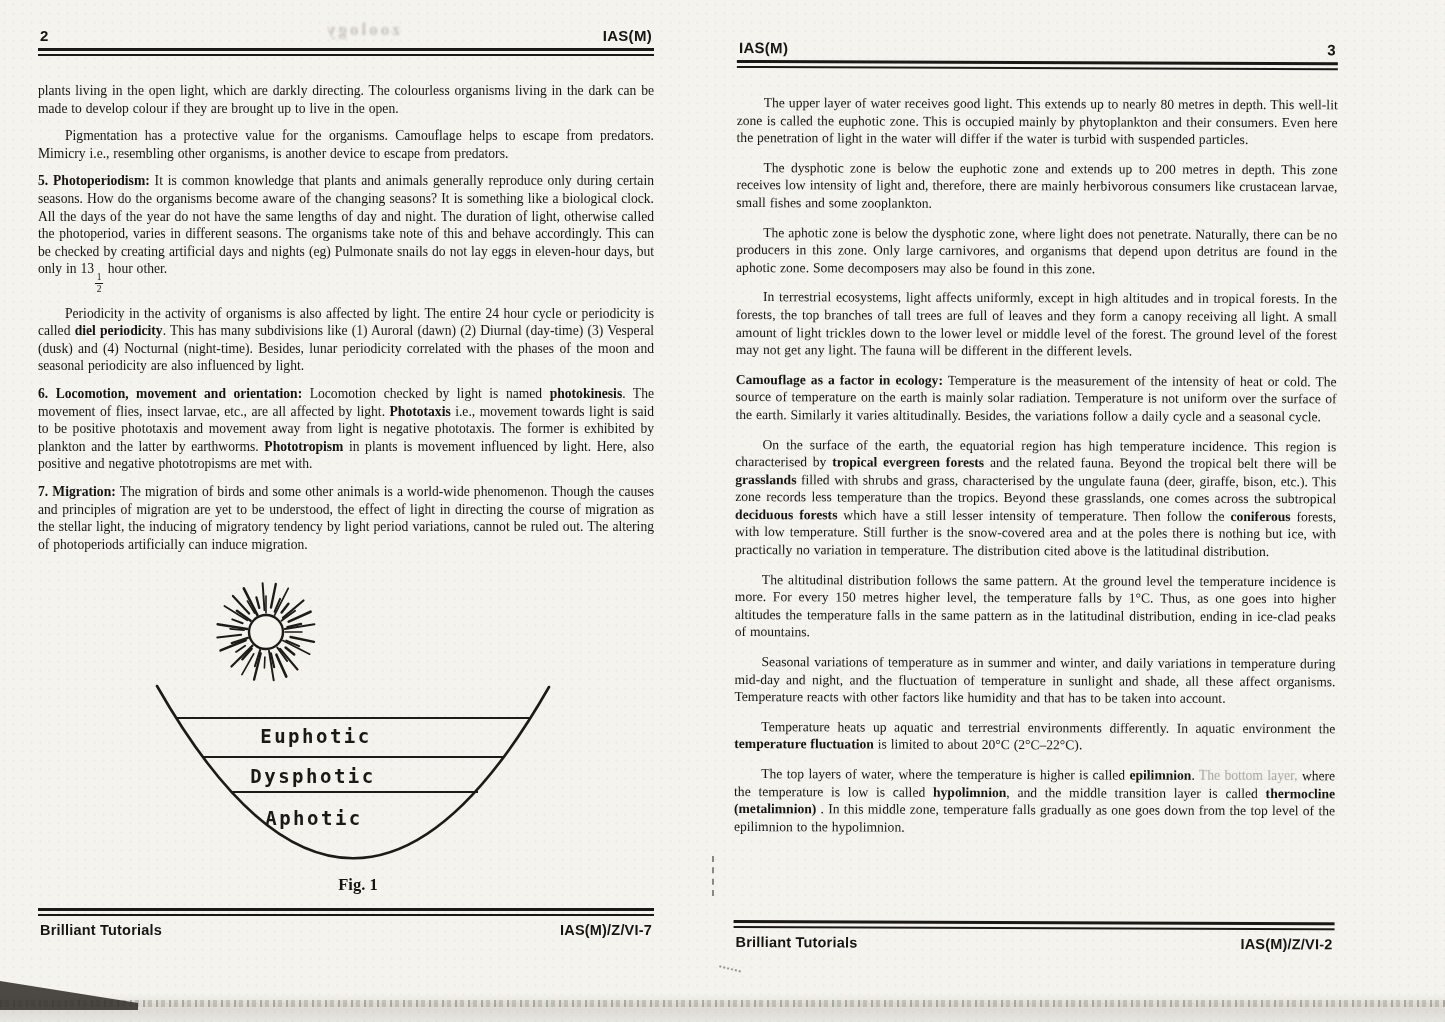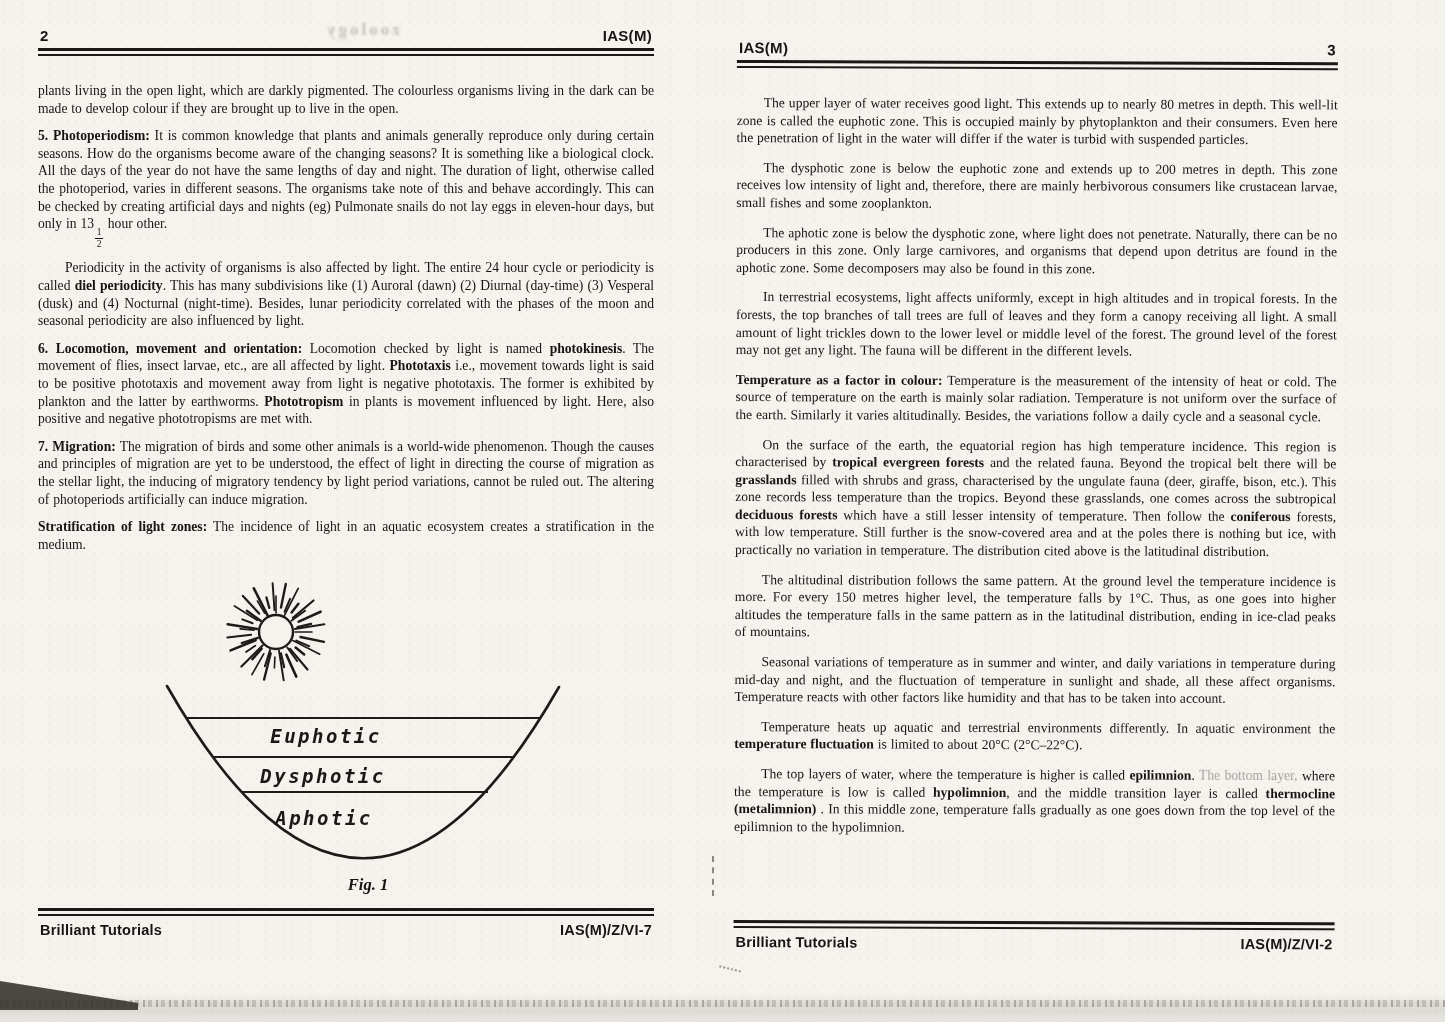--- a/index.html
+++ b/index.html
@@ -33,21 +33,21 @@
   .bold{font-weight:700;}
   .faded{color:rgba(23,21,18,0.38);filter:blur(0.3px);}
 
   .frac{
     display:inline-flex;flex-direction:column;align-items:center;
     font-size:9.5px;line-height:1.12;vertical-align:-7px;font-weight:400;
     margin:0 1px;
   }
   .frac .den{border-top:1px solid #171512;padding:0 1.5px;}
 
-  .figure{position:absolute;top:562px;left:18px;width:616px;height:330px;font-style:italic;}
+  .figure{position:absolute;top:562px;left:8px;width:616px;height:330px;}
   .figure svg{display:block;}
   .zone-label{
     font-family:"DejaVu Sans Mono", monospace;font-weight:700;font-size:19px;
     letter-spacing:2.5px;fill:#1b1915;
   }
   .fig-caption{font-family:"Liberation Serif", serif;font-weight:700;font-size:16.5px;fill:#171512;}
 
   .ftr{position:absolute;left:0;right:0;bottom:0;}
   .ftr-row{
     display:flex;justify-content:space-between;align-items:baseline;
@@ -95,29 +95,29 @@
 <div class="page" id="page-left">
   <div class="ghost">zoology</div>
 
   <div class="hdr">
     <span>2</span>
     <span>IAS(M)</span>
   </div>
   <div class="rule"></div>
 
   <div class="content">
-    <p class="para"><span>plants living in the open light, which are darkly pigmented. The colourless organisms living in the dark can be made to develop colour if they are brought up to live in the open.</span></p>
+    <p class="para"><span>plants living in the open light, which are darkly directing. The colourless organisms living in the dark can be made to develop colour if they are brought up to live in the open.</span></p>
+    <p class="para indent"><span>Pigmentation has a protective value for the organisms. Camouflage helps to escape from predators. Mimicry i.e., resembling other organisms, is another device to escape from predators.</span></p>
     <p class="para"><span class="bold">5. Photoperiodism:</span><span> It is common knowledge that plants and animals generally reproduce only during certain seasons. How do the organisms become aware of the changing seasons? It is something like a biological clock. All the days of the year do not have the same lengths of day and night. The duration of light, otherwise called the photoperiod, varies in different seasons. The organisms take note of this and behave accordingly. This can be checked by creating artificial days and nights (eg) Pulmonate snails do not lay eggs in eleven-hour days, but only in 13</span><span class="frac">
           <span class="num">1</span>
           <span class="den">2</span>
         </span><span> hour other.</span></p>
     <p class="para indent"><span>Periodicity in the activity of organisms is also affected by light. The entire 24 hour cycle or periodicity is called </span><span class="bold">diel periodicity</span><span>. This has many subdivisions like (1) Auroral (dawn) (2) Diurnal (day-time) (3) Vesperal (dusk) and (4) Nocturnal (night-time). Besides, lunar periodicity correlated with the phases of the moon and seasonal periodicity are also influenced by light.</span></p>
     <p class="para"><span class="bold">6. Locomotion, movement and orientation:</span><span> Locomotion checked by light is named </span><span class="bold">photokinesis</span><span>. The movement of flies, insect larvae, etc., are all affected by light. </span><span class="bold">Phototaxis</span><span> i.e., movement towards light is said to be positive phototaxis and movement away from light is negative phototaxis. The former is exhibited by plankton and the latter by earthworms. </span><span class="bold">Phototropism</span><span> in plants is movement influenced by light. Here, also positive and negative phototropisms are met with.</span></p>
     <p class="para"><span class="bold">7. Migration:</span><span> The migration of birds and some other animals is a world-wide phenomenon. Though the causes and principles of migration are yet to be understood, the effect of light in directing the course of migration as the stellar light, the inducing of migratory tendency by light period variations, cannot be ruled out. The altering of photoperiods artificially can induce migration.</span></p>
-    <p class="para"><span class="bold">Stratification of light zones:</span><span> The incidence of light in an aquatic ecosystem creates a stratification in the medium.</span></p>
   </div>
 
   <div class="figure">
     <svg width="616" height="330" viewBox="0 0 616 330">
 
       <g id="sun">
         <g id="sun-rays" stroke="#1d1b17" stroke-linecap="round">
             <line x1="239.0" y1="52.0" x2="256.0" y2="52.0" stroke-width="1.60"></line>
             <line x1="244.5" y1="57.0" x2="268.0" y2="61.8" stroke-width="2.38"></line>
             <line x1="240.3" y1="60.6" x2="253.1" y2="66.1" stroke-width="2.04"></line>
@@ -188,21 +188,21 @@
     <span>IAS(M)</span>
     <span>3</span>
   </div>
   <div class="rule"></div>
 
   <div class="content">
     <p class="para indent"><span>The upper layer of water receives good light. This extends up to nearly 80 metres in depth. This well-lit zone is called the euphotic zone. This is occupied mainly by phytoplankton and their consumers. Even here the penetration of light in the water will differ if the water is turbid with suspended particles.</span></p>
     <p class="para indent"><span>The dysphotic zone is below the euphotic zone and extends up to 200 metres in depth. This zone receives low intensity of light and, therefore, there are mainly herbivorous consumers like crustacean larvae, small fishes and some zooplankton.</span></p>
     <p class="para indent"><span>The aphotic zone is below the dysphotic zone, where light does not penetrate. Naturally, there can be no producers in this zone. Only large carnivores, and organisms that depend upon detritus are found in the aphotic zone. Some decomposers may also be found in this zone.</span></p>
     <p class="para indent"><span>In terrestrial ecosystems, light affects uniformly, except in high altitudes and in tropical forests. In the forests, the top branches of tall trees are full of leaves and they form a canopy receiving all light. A small amount of light trickles down to the lower level or middle level of the forest. The ground level of the forest may not get any light. The fauna will be different in the different levels.</span></p>
-    <p class="para"><span class="bold">Temperature as a factor in colour:</span><span> Temperature is the measurement of the intensity of heat or cold. The source of temperature on the earth is mainly solar radiation. Temperature is not uniform over the surface of the earth. Similarly it varies altitudinally. Besides, the variations follow a daily cycle and a seasonal cycle.</span></p>
+    <p class="para"><span class="bold">Camouflage as a factor in ecology:</span><span> Temperature is the measurement of the intensity of heat or cold. The source of temperature on the earth is mainly solar radiation. Temperature is not uniform over the surface of the earth. Similarly it varies altitudinally. Besides, the variations follow a daily cycle and a seasonal cycle.</span></p>
     <p class="para indent"><span>On the surface of the earth, the equatorial region has high temperature incidence. This region is characterised by </span><span class="bold">tropical evergreen forests</span><span> and the related fauna. Beyond the tropical belt there will be </span><span class="bold">grasslands</span><span> filled with shrubs and grass, characterised by the ungulate fauna (deer, giraffe, bison, etc.). This zone records less temperature than the tropics. Beyond these grasslands, one comes across the subtropical </span><span class="bold">deciduous forests</span><span> which have a still lesser intensity of temperature. Then follow the </span><span class="bold">coniferous</span><span> forests, with low temperature. Still further is the snow-covered area and at the poles there is nothing but ice, with practically no variation in temperature. The distribution cited above is the latitudinal distribution.</span></p>
     <p class="para indent"><span>The altitudinal distribution follows the same pattern. At the ground level the temperature incidence is more. For every 150 metres higher level, the temperature falls by 1°C. Thus, as one goes into higher altitudes the temperature falls in the same pattern as in the latitudinal distribution, ending in ice-clad peaks of mountains.</span></p>
     <p class="para indent"><span>Seasonal variations of temperature as in summer and winter, and daily variations in temperature during mid-day and night, and the fluctuation of temperature in sunlight and shade, all these affect organisms. Temperature reacts with other factors like humidity and that has to be taken into account.</span></p>
     <p class="para indent"><span>Temperature heats up aquatic and terrestrial environments differently. In aquatic environment the </span><span class="bold">temperature fluctuation</span><span> is limited to about 20°C (2°C–22°C).</span></p>
     <p class="para indent"><span>The top layers of water, where the temperature is higher is called </span><span class="bold">epilimnion</span><span>. </span><span class="faded">The bottom layer,</span><span> where the temperature is low is called </span><span class="bold">hypolimnion</span><span>, and the middle transition layer is called </span><span class="bold">thermocline (metalimnion)</span><span> . In this middle zone, temperature falls gradually as one goes down from the top level of the epilimnion to the hypolimnion.</span></p>
   </div>
 
   <div class="ftr">
     <div class="rule soft"></div>
     <div class="ftr-row">

